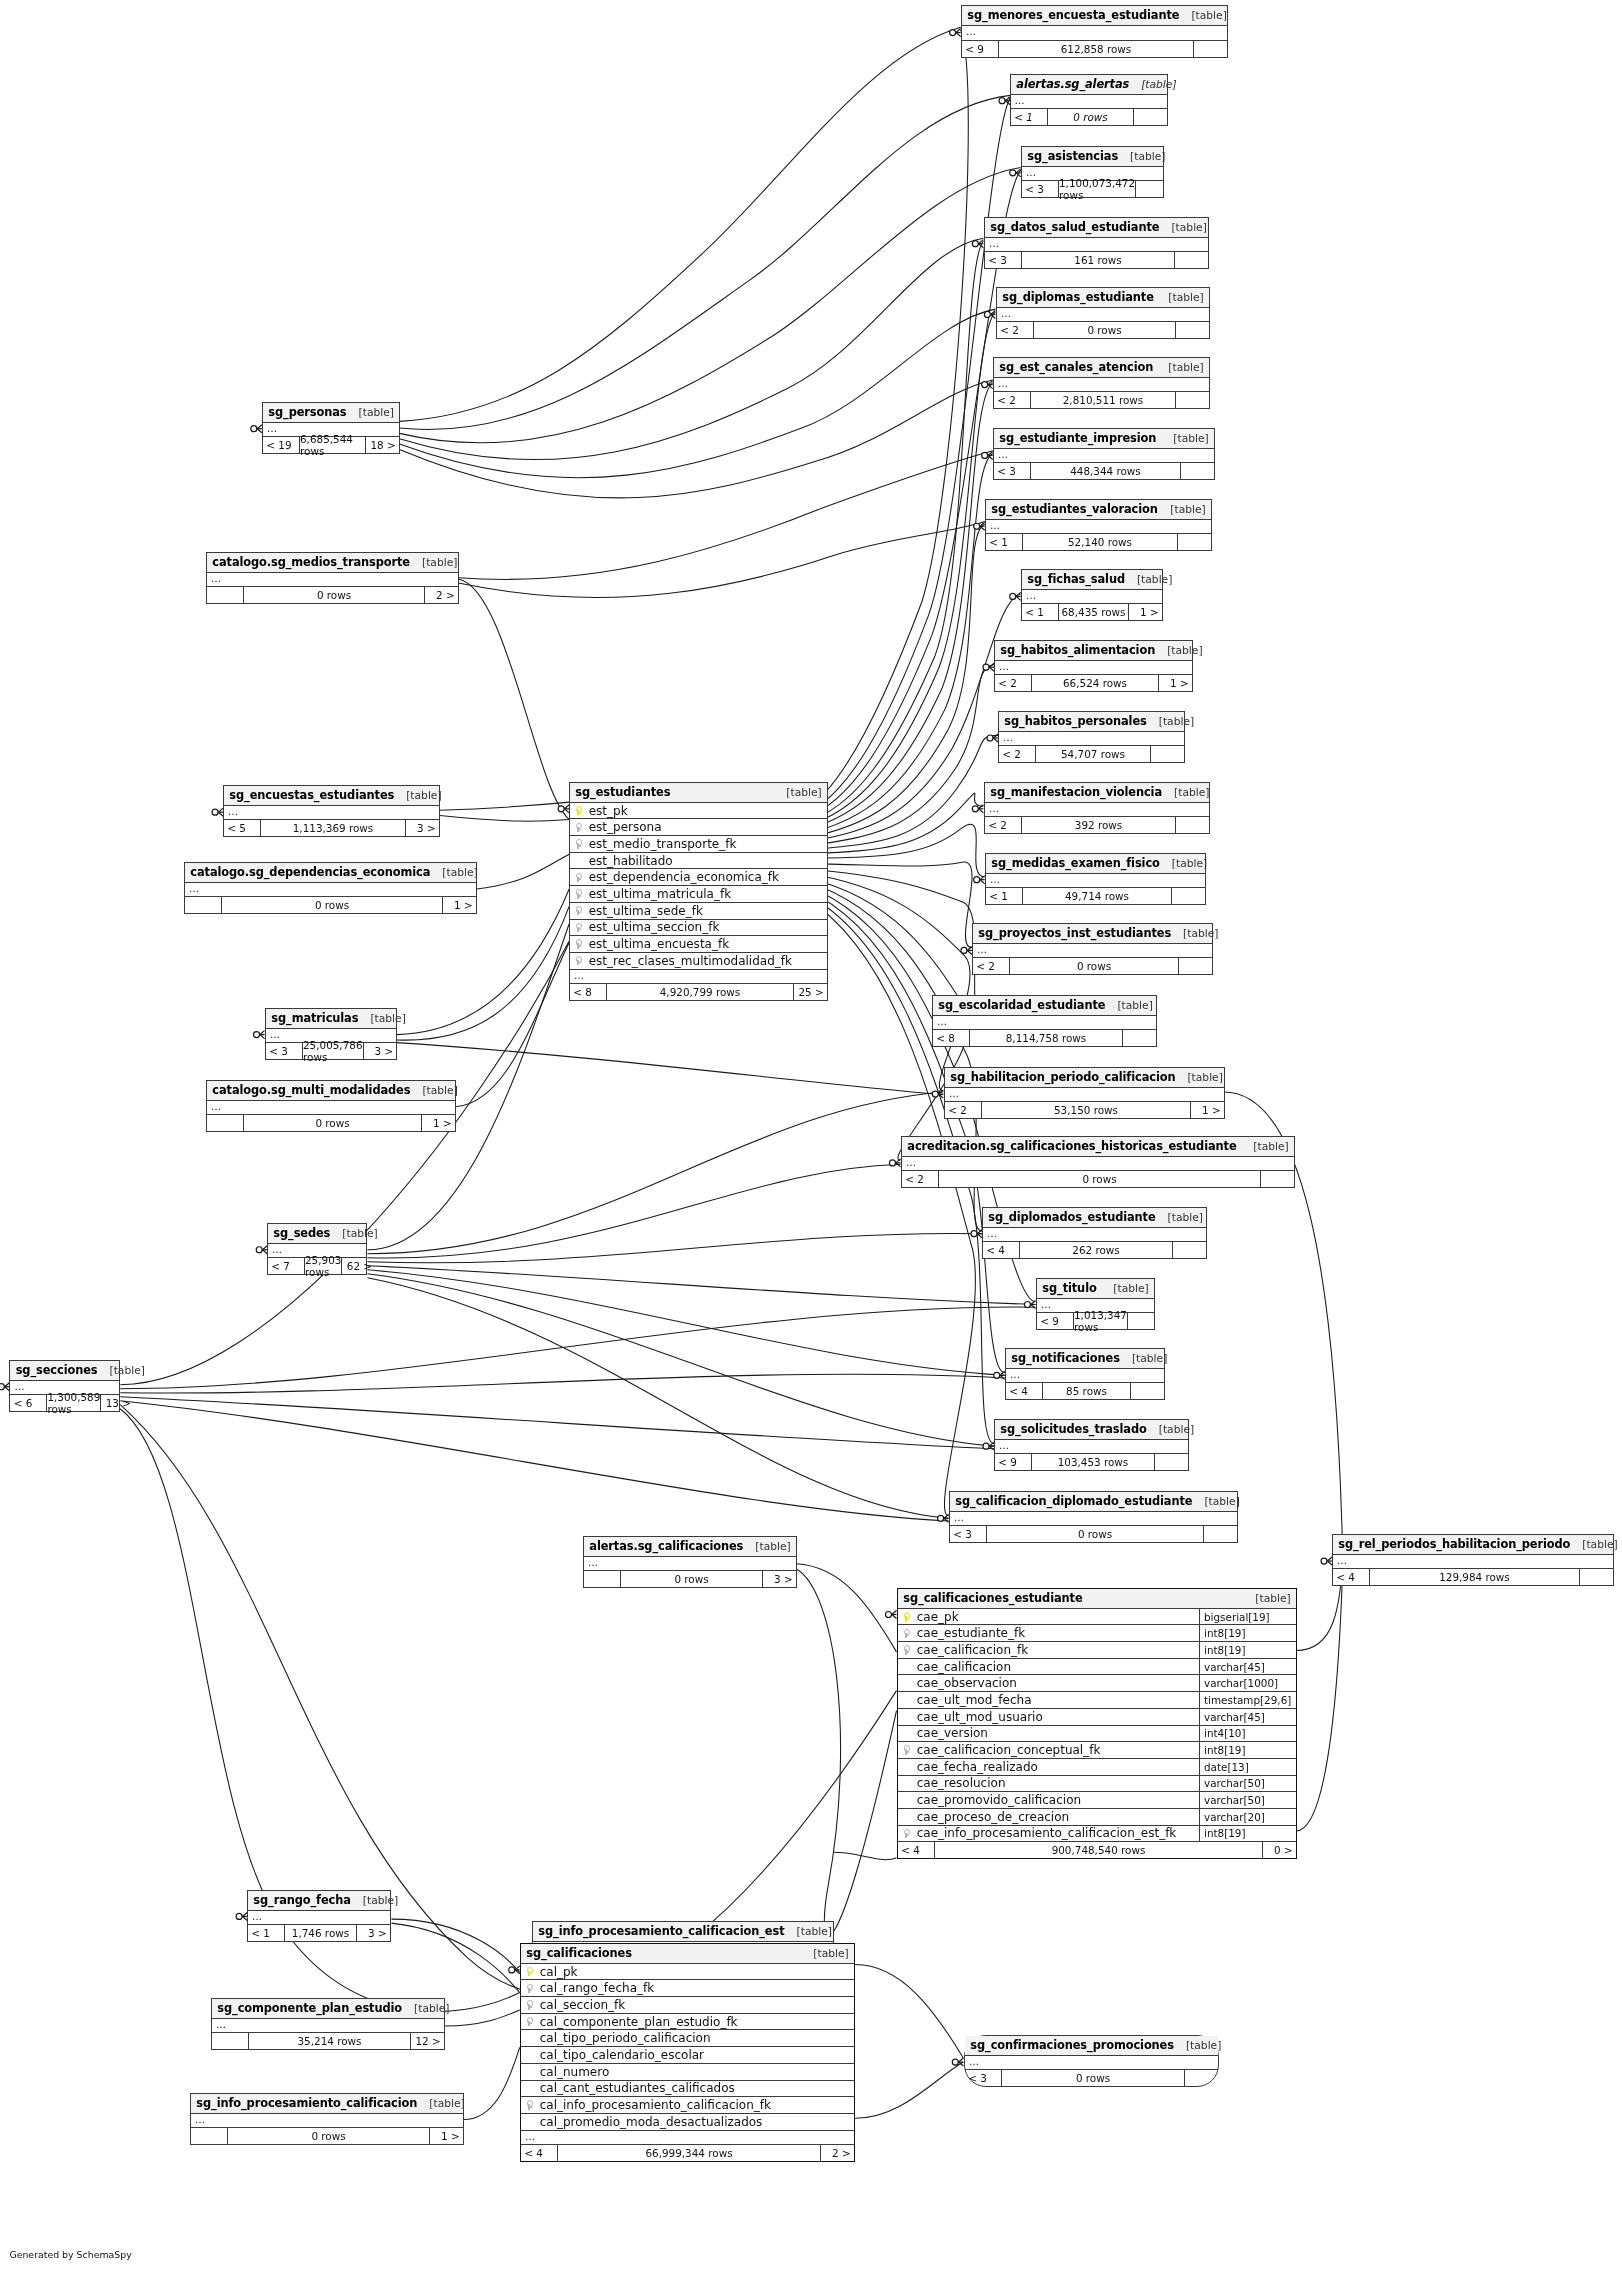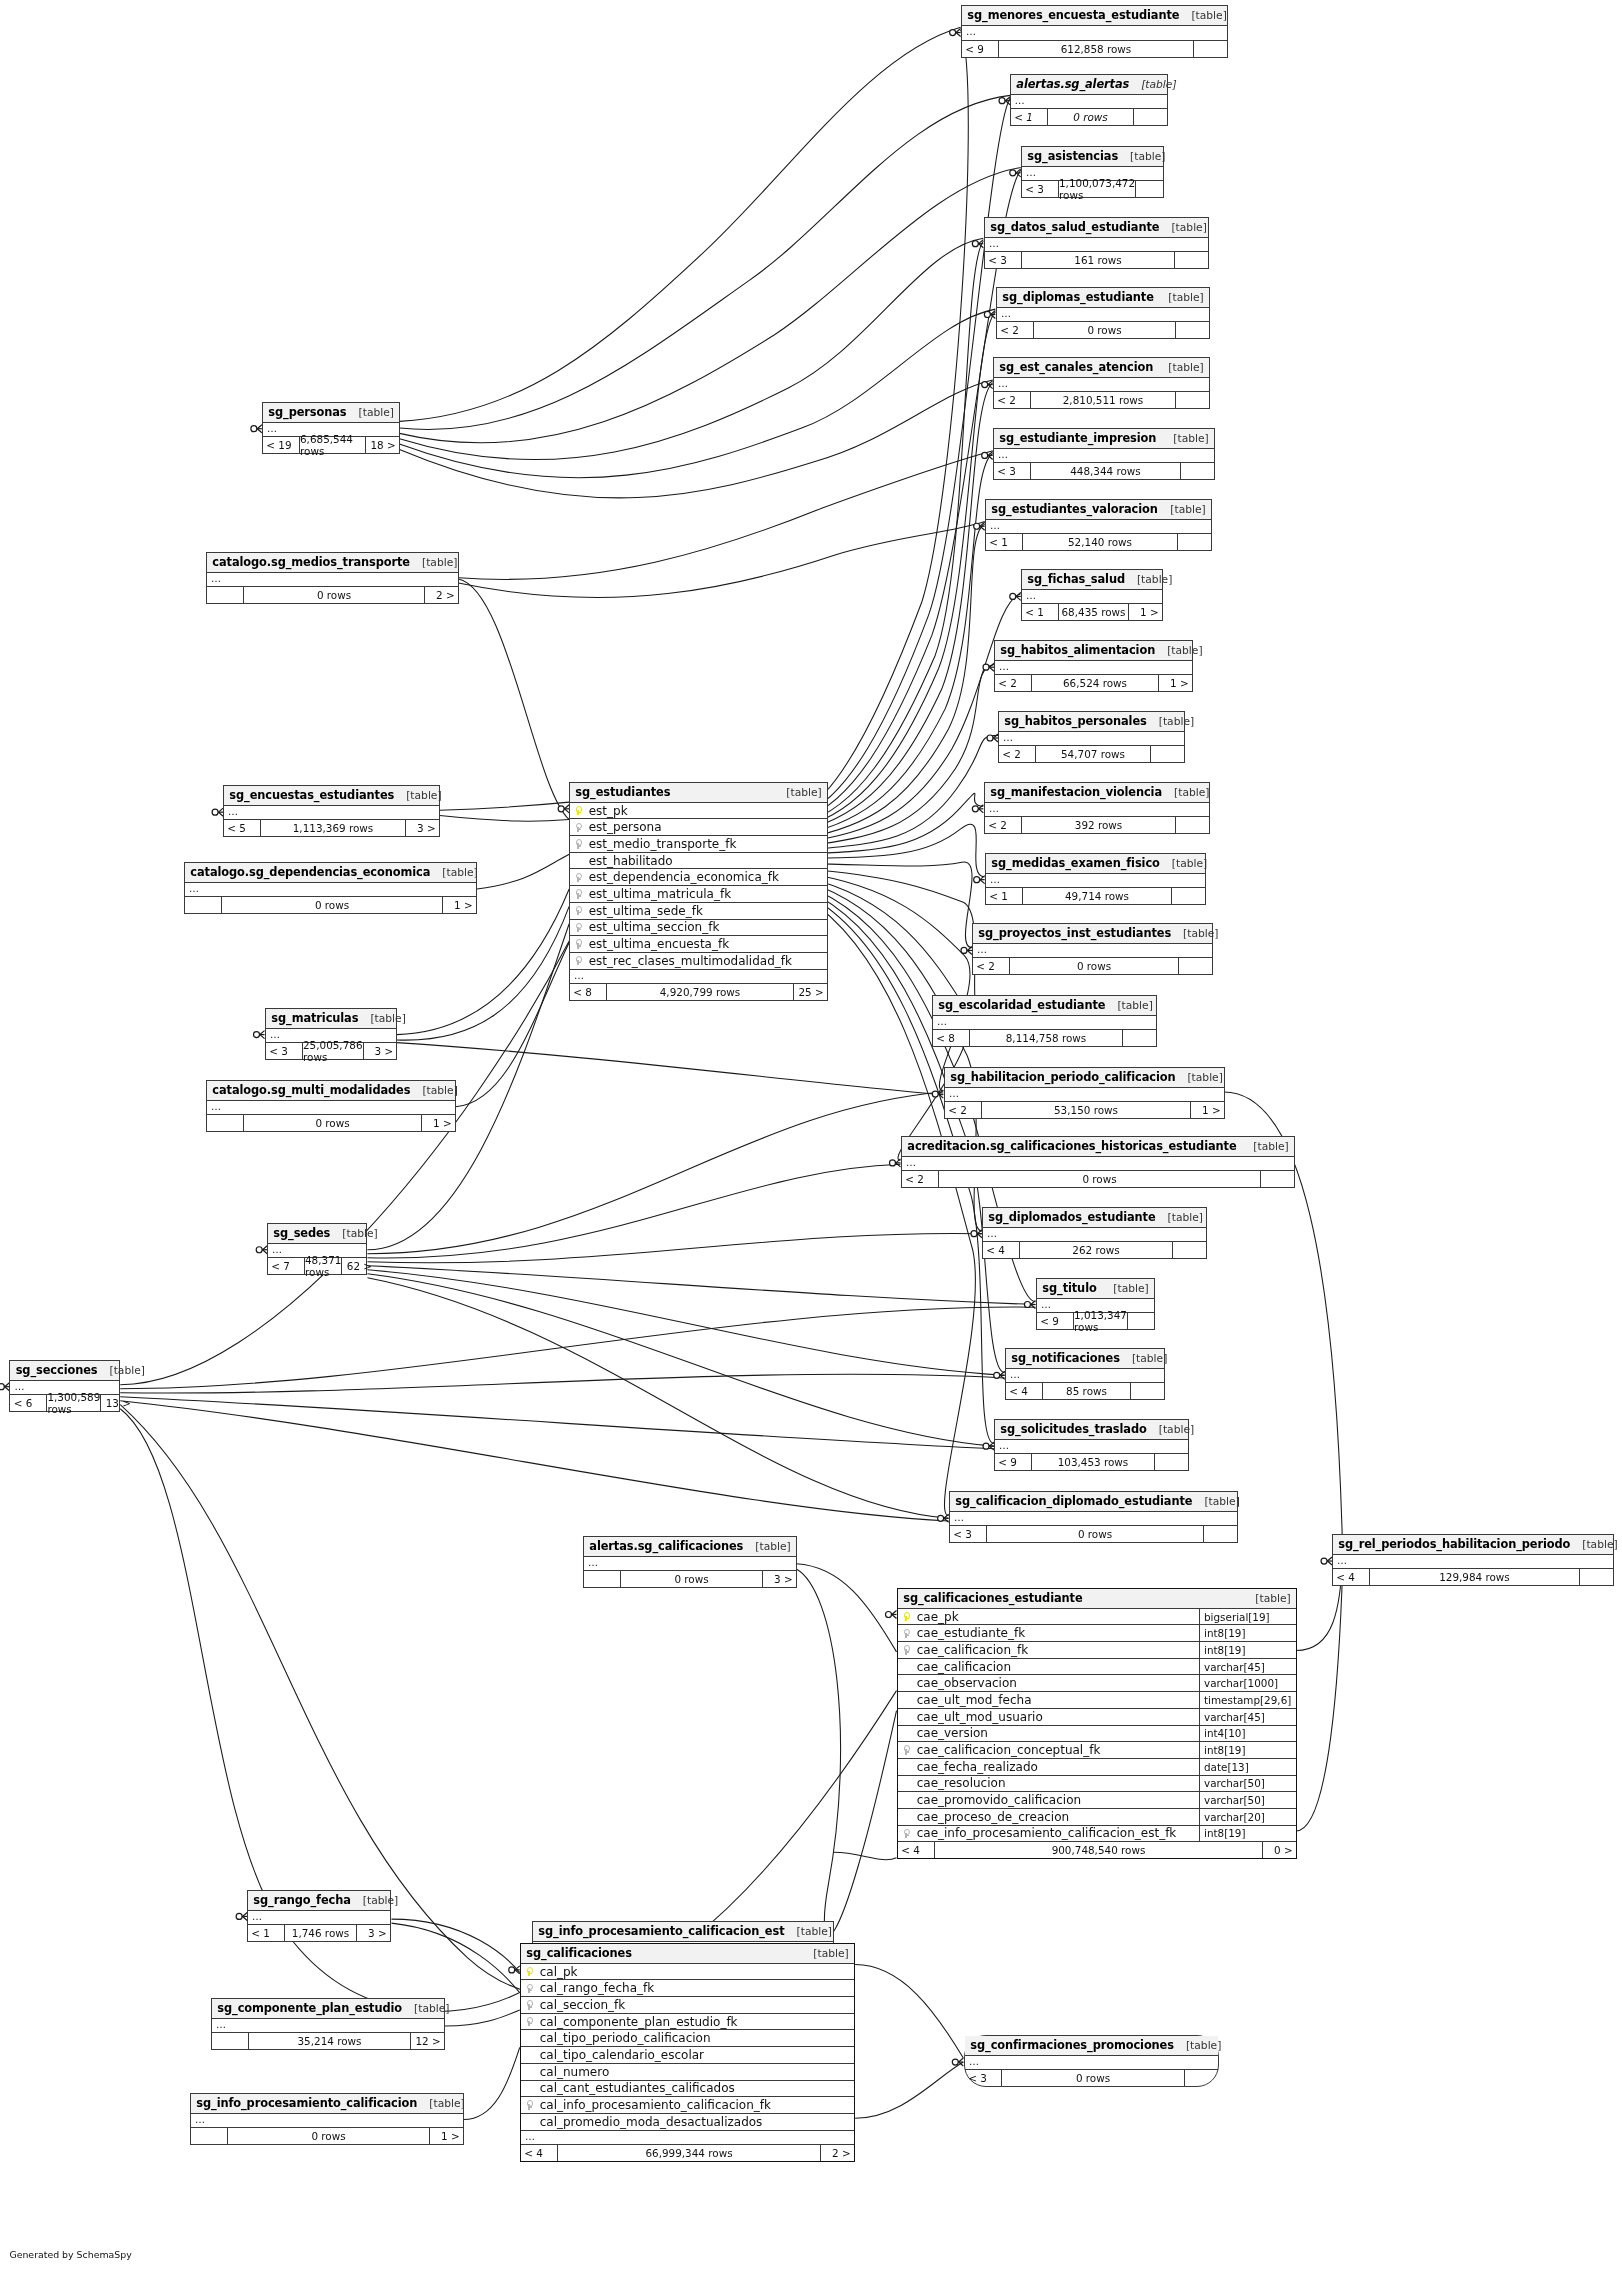--- a/index.html
+++ b/index.html
@@ -748,21 +748,21 @@
         <span class="nm">sg_sedes</span>
         <span class="tag">[table]</span>
       </div>
       <div class="cols">
         <div class="col ellip">
           <span class="dots">…</span>
         </div>
       </div>
       <div class="ftr">
         <div class="lft" style="min-width: 37px;">&lt; 7</div>
-        <div class="mid">48,371 rows</div>
+        <div class="mid">25,903 rows</div>
         <div class="rgt" style="min-width: 33px;">62 &gt;</div>
       </div>
     </div>
     <div class="tbl" style="left: 9.4px; top: 1360px; width: 111px;">
       <div class="hdr">
         <span class="nm">sg_secciones</span>
         <span class="tag">[table]</span>
       </div>
       <div class="cols">
         <div class="col ellip">

